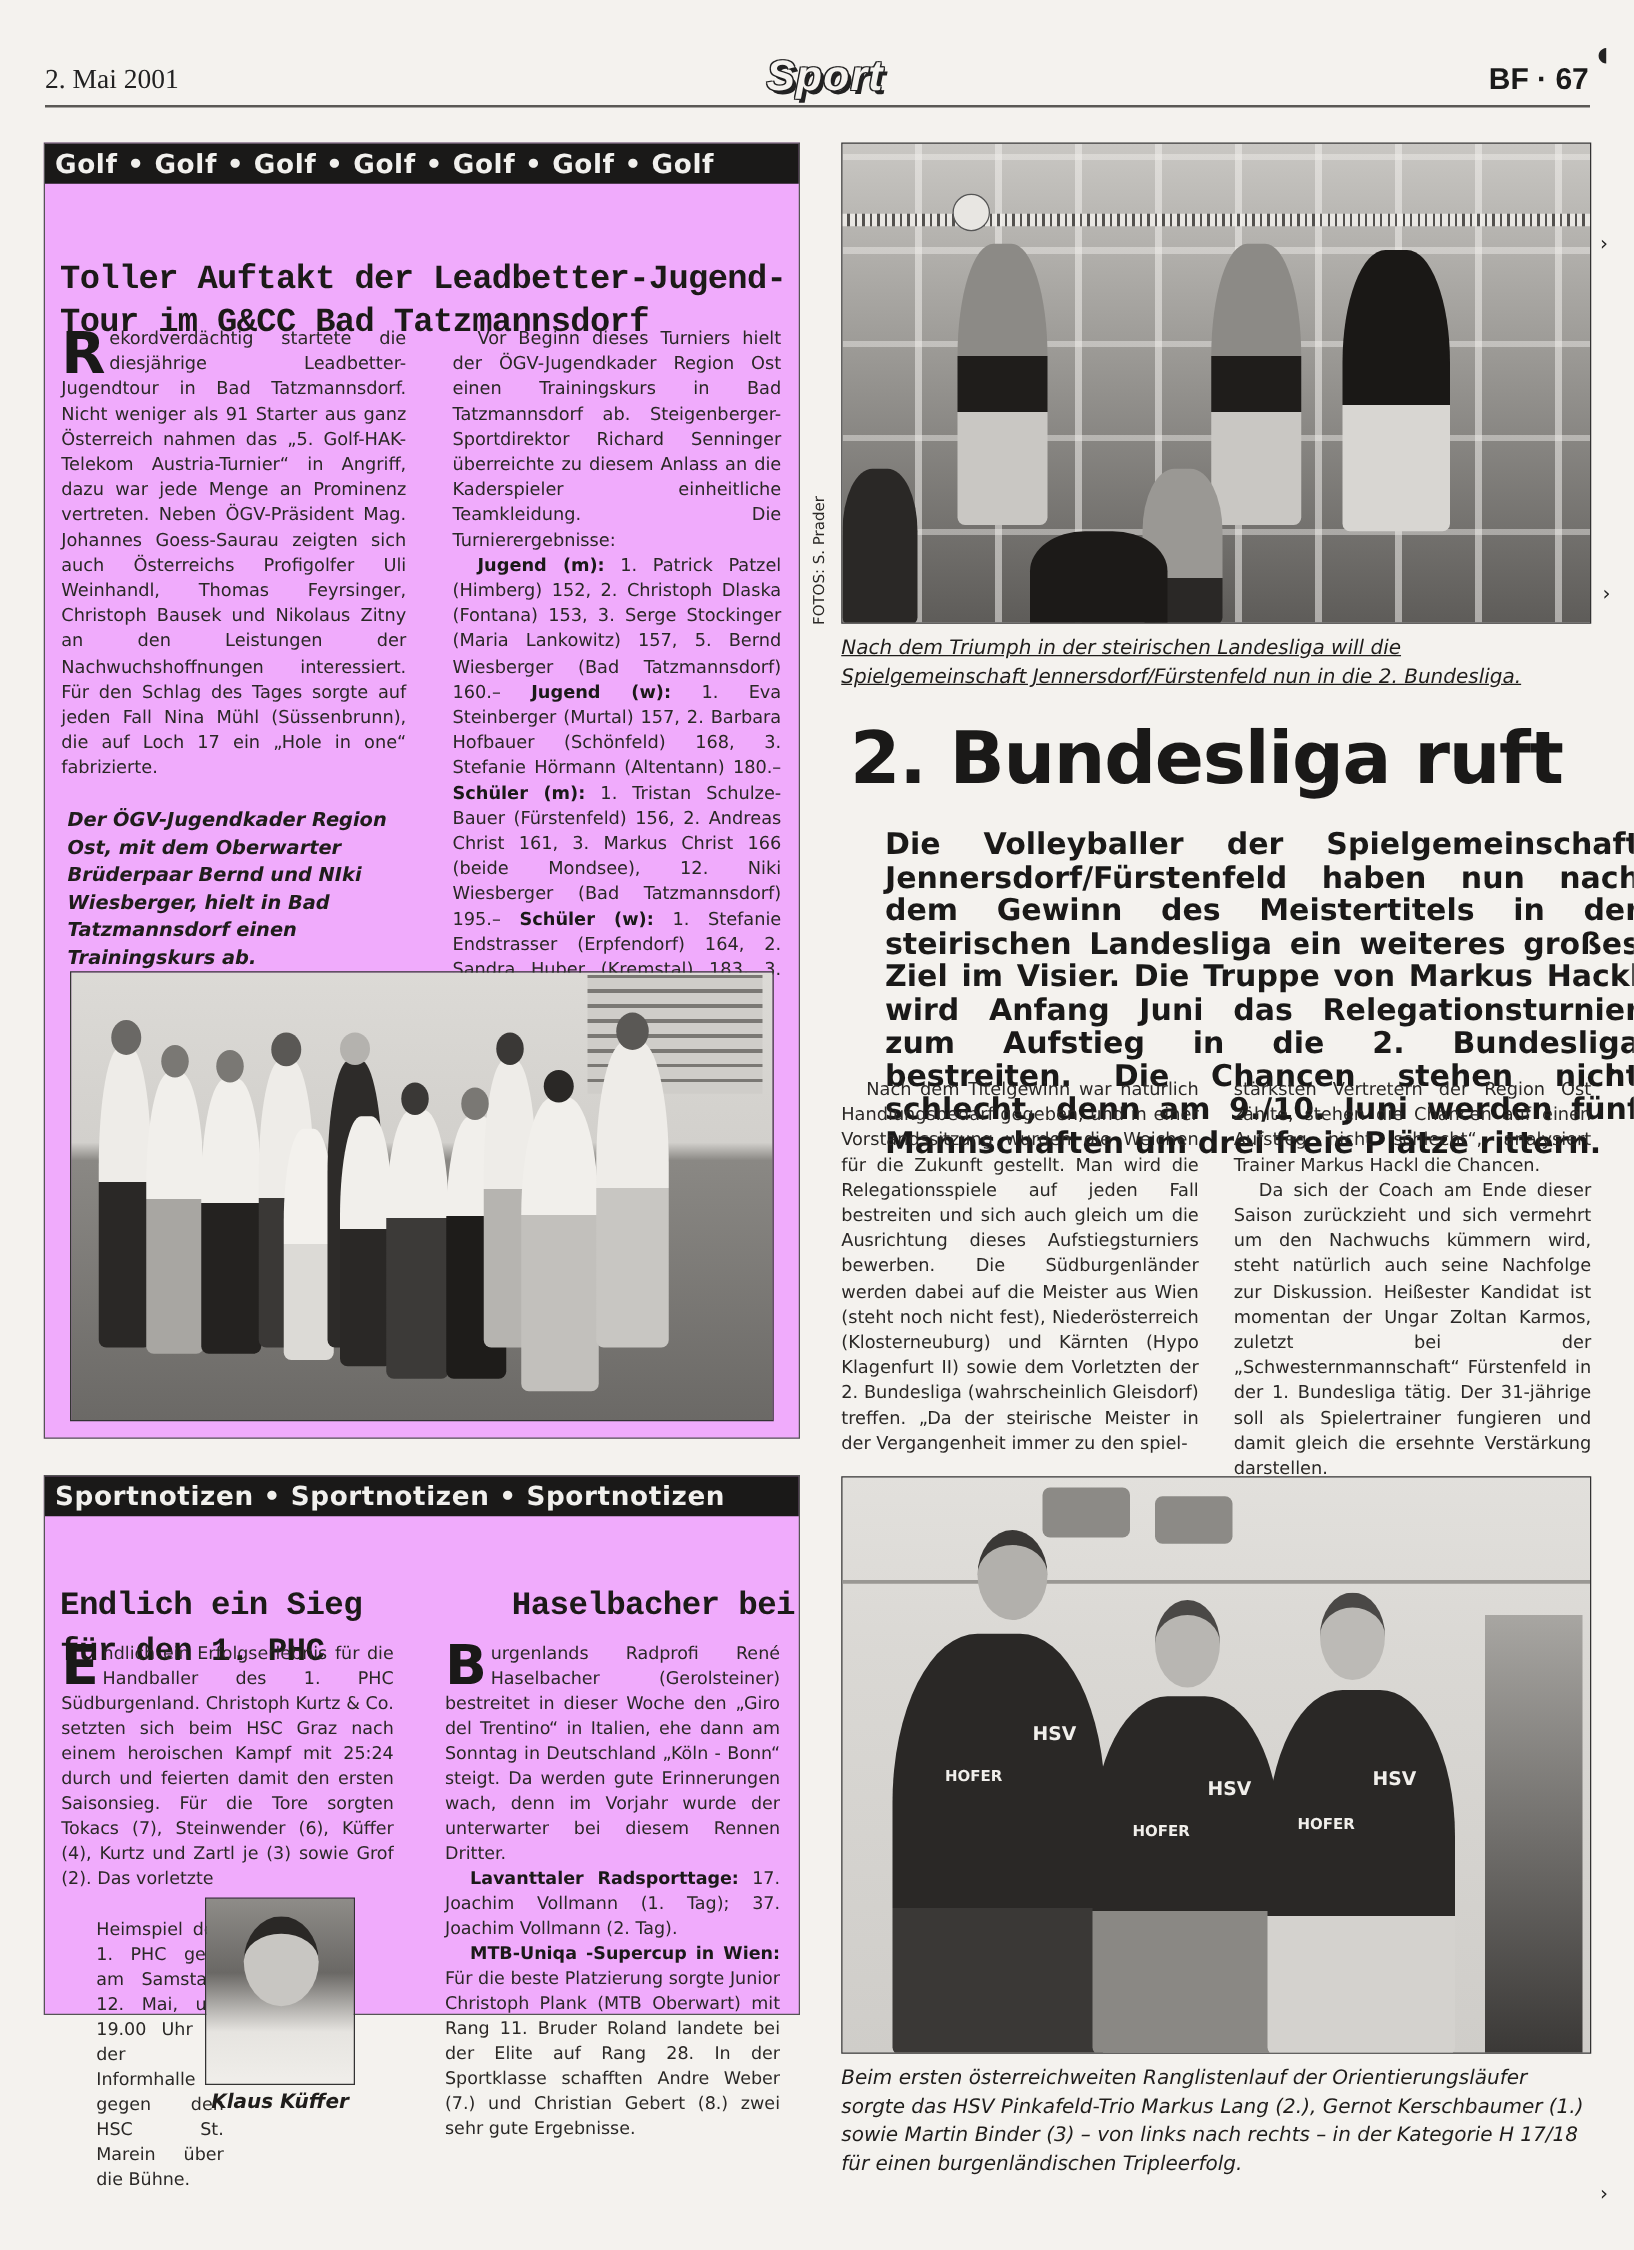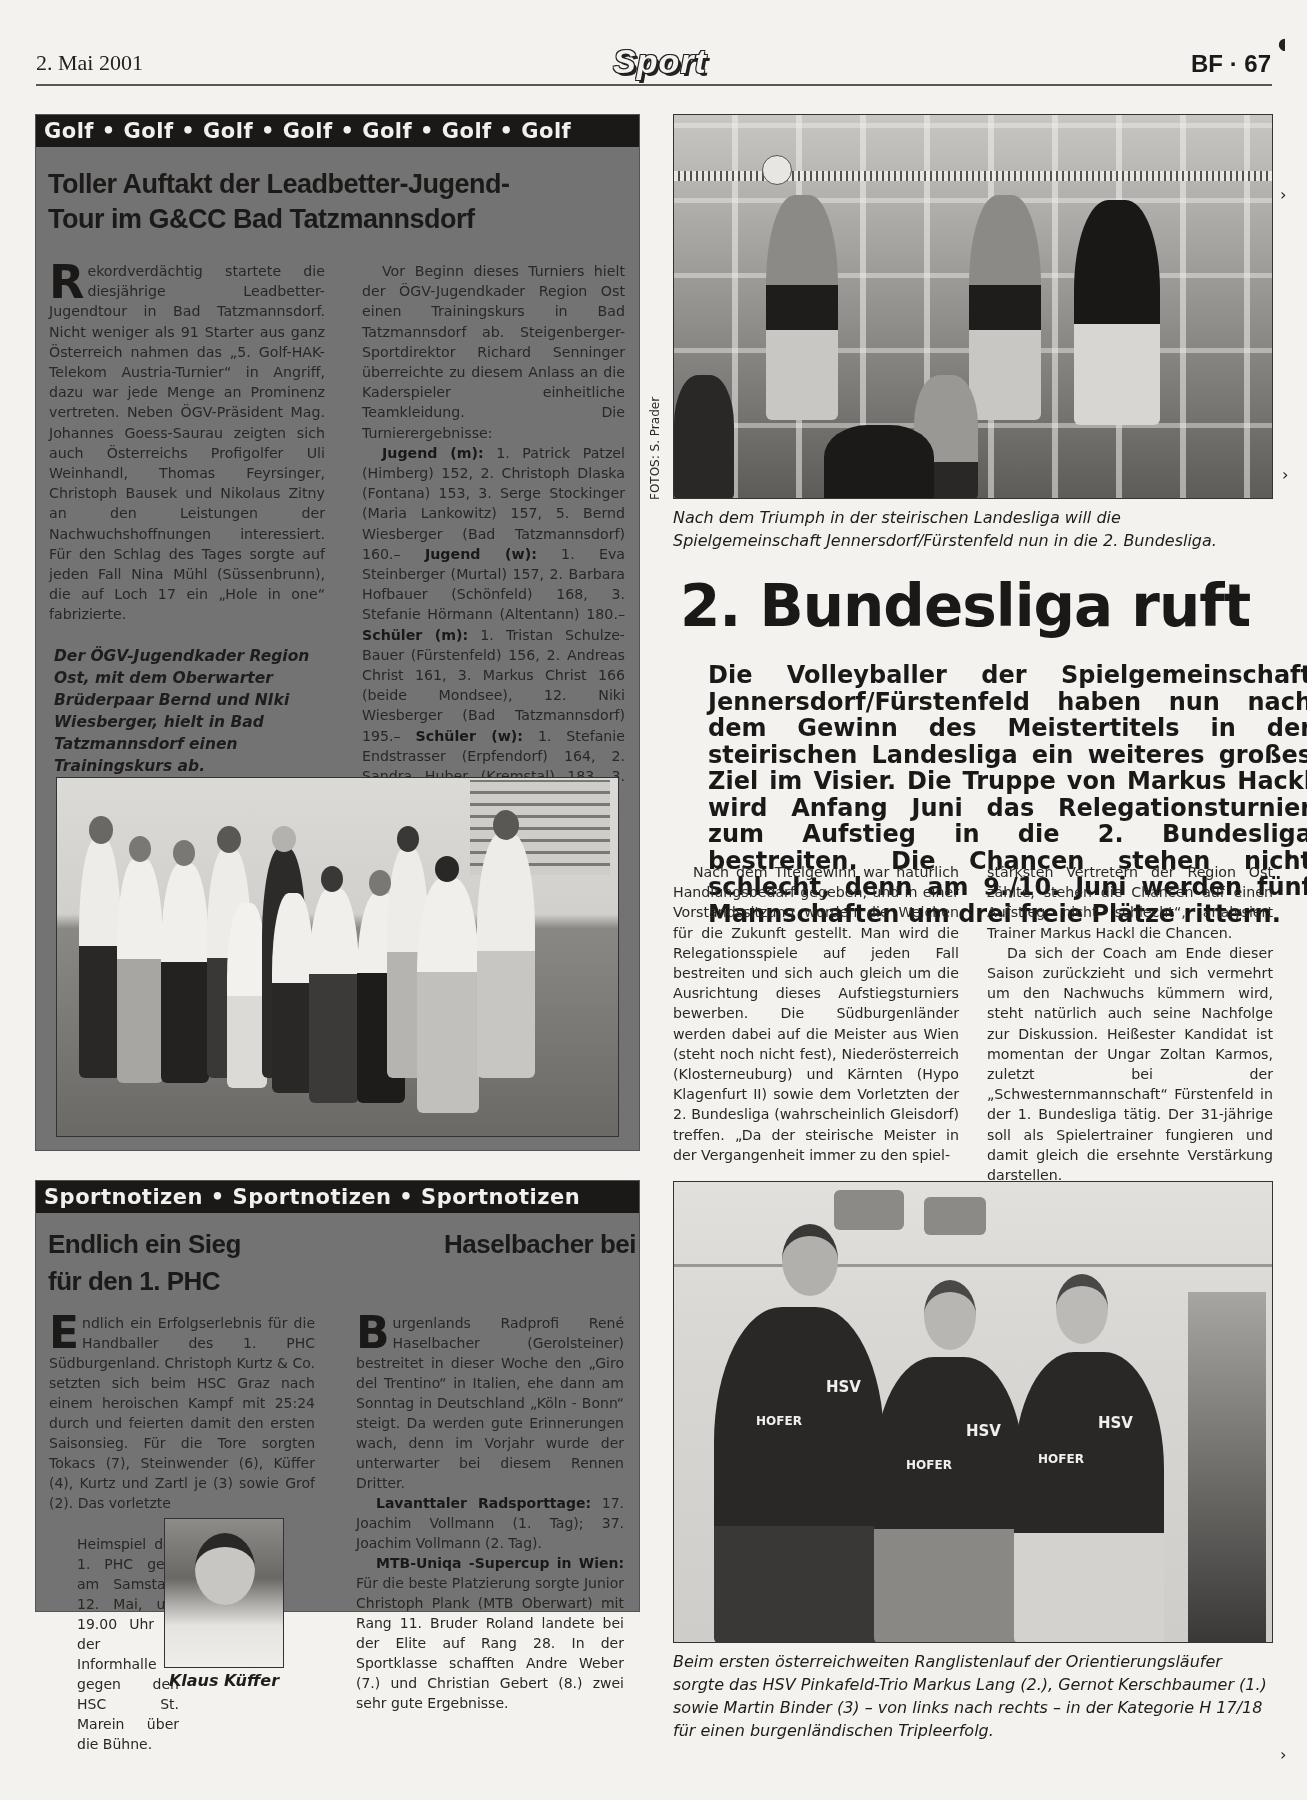--- a/index.html
+++ b/index.html
@@ -19,33 +19,33 @@
     left: 600px; top: 42px; width: 120px; text-align: center;
     font-family: "Liberation Sans", sans-serif; font-weight: bold; font-style: italic;
     font-size: 34px; color: #f4f2ee;
     text-shadow: -1px -1px 0 #222, 1px -1px 0 #222, -1px 1px 0 #222, 1px 1px 0 #222, 3px 3px 0 #222;
     letter-spacing: 1px;
   }
   #page-id { right: 36px; top: 50px; font-family: "Liberation Sans", sans-serif; font-weight: bold; font-size: 24px; color: #1a1a1a; }
   #header-rule { left: 36px; top: 84px; width: 1236px; height: 2px; background: #5a5855; }
 
   
-  .box { background: #737373; border: 1.5px solid #555; }
+  .box { background: #f0abfc; border: 1.5px solid #555; }
   #golf-box { left: 35px; top: 114px; width: 605px; height: 1037px; }
   #notes-box { left: 35px; top: 1180px; width: 605px; height: 432px; }
 
   .section-bar {
     position: absolute; left: 0; top: 0; right: 0; height: 32px;
     background: #1a1918; color: #f1f0ed;
     font-family: "DejaVu Sans", sans-serif; font-weight: bold; font-size: 21px;
     line-height: 32px; padding-left: 8px; letter-spacing: 0.5px; white-space: nowrap; overflow: hidden;
   }
   .headline {
-    position: absolute; font-family: Liberation Sans, sans-serif;
-    font-weight: bold; color: #1c1a18; letter-spacing: -0.5px;
+    position: absolute; font-family: Liberation Mono, monospace;
+    font-weight: bold; color: #1c1a18; letter-spacing: -0.5px; margin-top: 40px;
   }
   .body-col {
     position: absolute; font-family: "DejaVu Sans", sans-serif; font-size: 14.2px;
     line-height: 20.2px; color: #2a2826; text-align: justify; hyphens: manual;
   }
   .body-col p { margin: 0; }
   .indent { text-indent: 20px; }
   .dropcap {
     float: left; font-family: "DejaVu Sans", sans-serif; font-weight: bold;
     font-size: 46px; line-height: 38px; margin: 2px 3px 0 0; color: #1a1918;
@@ -170,21 +170,21 @@
   <div style="position:absolute; left:0; right:0; top:56px; height:10px; background:repeating-linear-gradient(90deg,#f5f3ef 0 4px,#3a3836 4px 6px); opacity:0.8;"></div>
   <div class="head" style="left:88px; top:40px; width:30px; height:30px; background:#e8e6e2; border:1px solid #555;"></div>
   <div class="fig" style="left:92px; top:80px; width:72px; height:225px; background:linear-gradient(#8c8a86 0 40%, #1f1d1b 40% 60%, #c9c7c3 60%);"></div>
   <div class="fig" style="left:295px; top:80px; width:72px; height:225px; background:linear-gradient(#8c8a86 0 40%, #1f1d1b 40% 60%, #c9c7c3 60%);"></div>
   <div class="fig" style="left:400px; top:85px; width:86px; height:225px; background:linear-gradient(#1a1816 0 55%, #d8d6d2 55%);"></div>
   <div class="fig" style="left:240px; top:260px; width:64px; height:125px; background:linear-gradient(#9a9894 0 70%, #2a2826 70%);"></div>
   <div class="fig" style="left:0px; top:260px; width:60px; height:125px; background:#2a2826;"></div>
   <div class="fig" style="left:150px; top:310px; width:110px; height:80px; background:#1c1a18;"></div>
 </div>
 <div id="photo-credit" class="abs">FOTOS: S. Prader</div>
-<div class="caption" style="left:673px; top:506px; width:600px; font-size:16px; line-height:23px;">Nach dem Triumph in der steirischen Landesliga will die Spielgemeinschaft Jennersdorf/Fürstenfeld nun in die 2. Bundesliga.</div>
+<div class="caption" style="left:673px; top:506px; width:600px; font-size:16px; line-height:23px;text-decoration:underline;">Nach dem Triumph in der steirischen Landesliga will die Spielgemeinschaft Jennersdorf/Fürstenfeld nun in die 2. Bundesliga.</div>
 
 <div id="main-headline" class="abs">2. Bundesliga ruft</div>
 <div id="lead" class="abs">Die Volleyballer der Spielgemeinschaft Jennersdorf/Fürstenfeld haben nun nach dem Gewinn des Meistertitels in der steirischen Landesliga ein weiteres großes Ziel im Visier. Die Truppe von Markus Hackl wird Anfang Juni das Relegationsturnier zum Aufstieg in die 2. Bundesliga bestreiten. Die Chancen stehen nicht schlecht, denn am 9./10. Juni werden fünf Mannschaften um drei freie Plätze rittern.</div>
 
 <div class="body-col" style="left:673px; top:862px; width:286px;">
   <p class="indent">Nach dem Titelgewinn war natürlich Handlungsbedarf gegeben, und in einer Vorstandssitzung wurden die Weichen für die Zukunft gestellt. Man wird die Relegationsspiele auf jeden Fall bestreiten und sich auch gleich um die Ausrichtung dieses Aufstiegsturniers bewerben. Die Südburgenländer werden dabei auf die Meister aus Wien (steht noch nicht fest), Niederösterreich (Klosterneuburg) und Kärnten (Hypo Klagenfurt II) sowie dem Vorletzten der 2. Bundesliga (wahrscheinlich Gleisdorf) treffen. „Da der steirische Meister in der Vergangenheit immer zu den spiel-</p>
 </div>
 <div class="body-col" style="left:987px; top:862px; width:286px;">
   <p>stärksten Vertretern der Region Ost zählte, stehen die Chancen auf einen Aufstieg nicht schlecht“, analysiert Trainer Markus Hackl die Chancen.</p>
   <p class="indent">Da sich der Coach am Ende dieser Saison zurückzieht und sich vermehrt um den Nachwuchs kümmern wird, steht natürlich auch seine Nachfolge zur Diskussion. Heißester Kandidat ist momentan der Ungar Zoltan Karmos, zuletzt bei der „Schwesternmannschaft“ Fürstenfeld in der 1. Bundesliga tätig. Der 31-jährige soll als Spielertrainer fungieren und damit gleich die ersehnte Verstärkung darstellen.</p>

